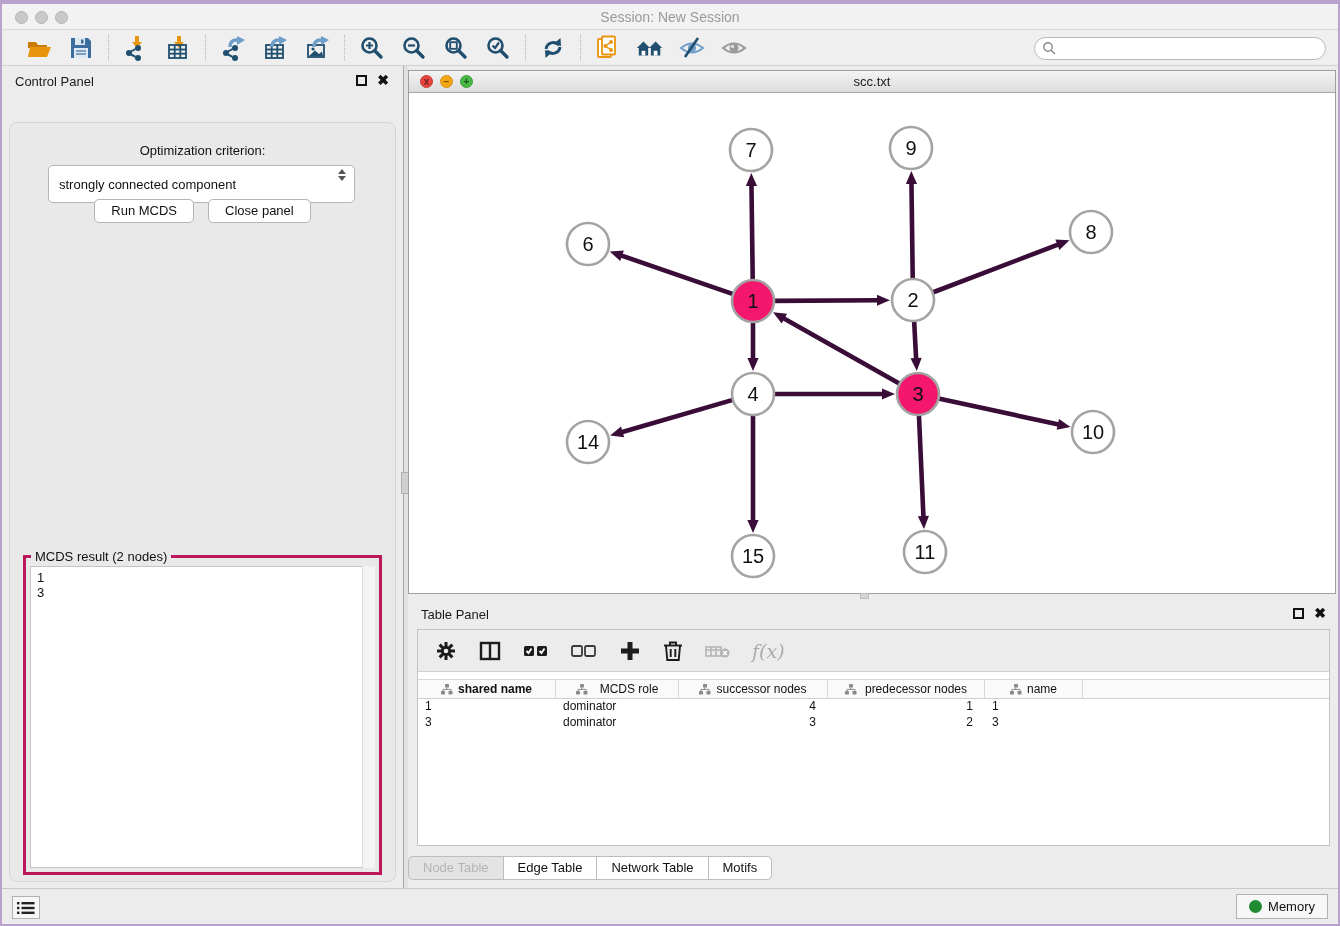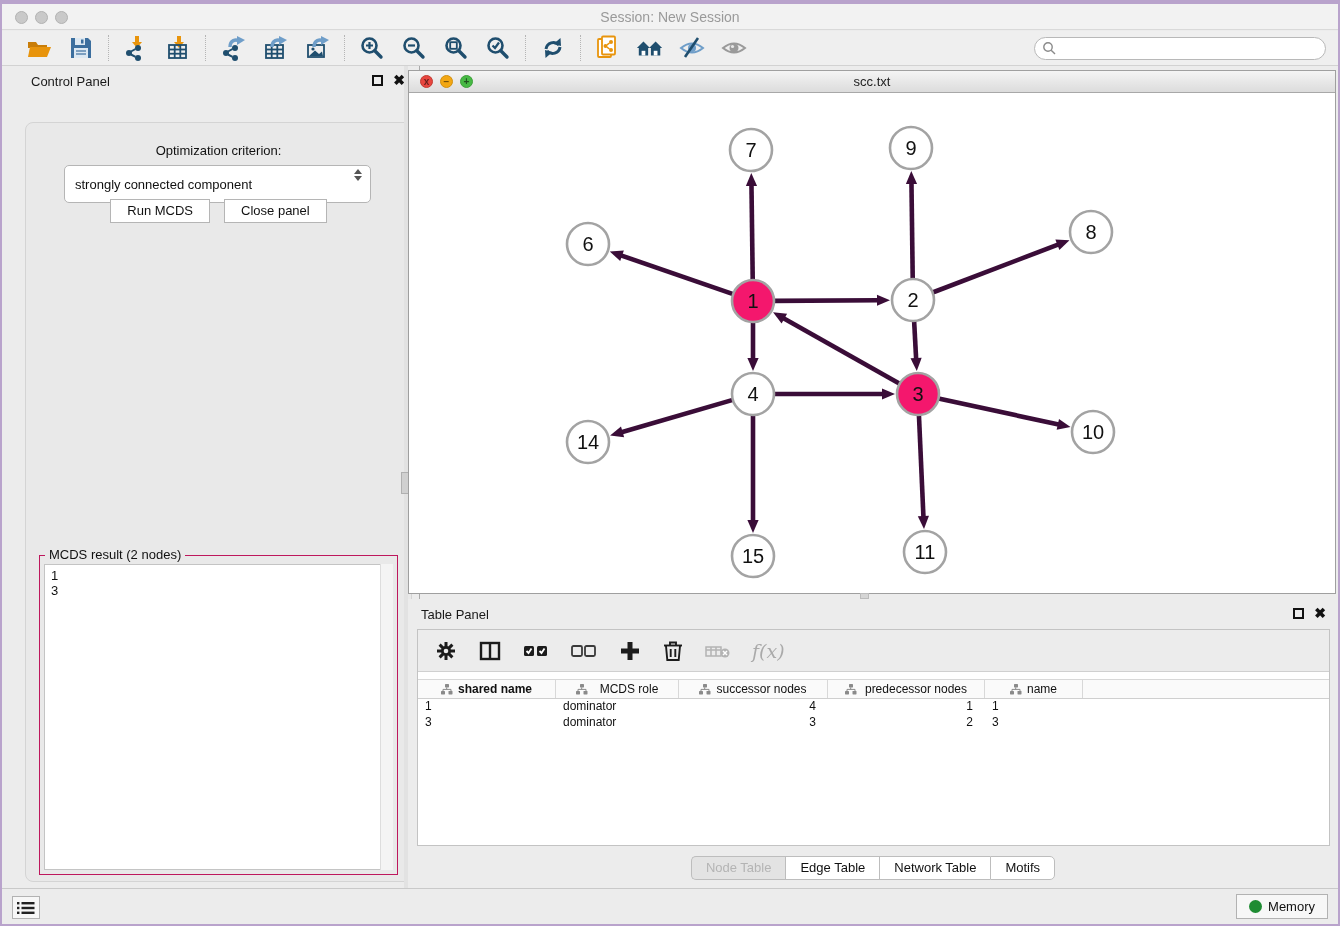--- a/index.html
+++ b/index.html
@@ -21,21 +21,21 @@
              border-bottom:1px solid #d2d2d2; display:flex; align-items:center; padding-left:10px; }
   .tb-group { display:flex; align-items:center; gap:14px; padding:0 13px; }
   .tb-divider { width:0; height:26px; border-left:1px dotted #b5b5b5; }
   .tb-btn { width:28px; height:28px; display:flex; align-items:center; justify-content:center; cursor:pointer; }
   .searchbox { position:absolute; right:12px; top:6px; width:292px; height:23px; background:#fff;
                border:1px solid #b8b8b8; border-radius:12px; display:flex; align-items:center; padding-left:7px; }
   .searchbox input { border:none; outline:none; background:transparent; font-size:12px; width:250px;
                      font-family:"Liberation Sans", sans-serif; }
 
   
-  .control-panel { position:absolute; left:16px; top:62px; width:402px; bottom:36px;
+  .control-panel { position:absolute; left:0; top:62px; width:402px; bottom:36px;
                    background:#ececec; border-right:1px solid #aaa; }
   .panel-head { position:absolute; left:0; top:0; right:0; height:30px; }
   .panel-title { position:absolute; left:13px; top:8px; font-size:13px; color:#1a1a1a; }
   .float-ic { position:absolute; top:9px; width:11px; height:11px; border:2px solid #111; cursor:pointer; }
   .close-ic { position:absolute; top:6px; font-size:14px; font-weight:bold; color:#111; cursor:pointer; }
   .cp-tabs { position:absolute; left:0; right:0; top:30px; display:flex; justify-content:center; }
   .seg-tab { background:#fff; border:1px solid #bdbdbd; border-right:none; padding:3px 14px 4px;
              font-size:13px; cursor:pointer; color:#111; }
   .seg-tab:first-child { border-radius:5px 0 0 5px; }
   .seg-tab:last-child  { border-radius:0 5px 5px 0; border-right:1px solid #bdbdbd; }
@@ -44,23 +44,23 @@
               background:#e9e9e9; border:1px solid #d4d4d4; border-radius:8px; }
   .opt-label { position:absolute; left:0; right:0; top:80px; text-align:center; font-size:13px; }
   .dropdown { position:absolute; left:38px; right:40px; top:158px; height:38px; background:#fff;
               border:1px solid #b5b5b5; border-radius:5px; display:flex; align-items:center;
               padding-left:10px; font-size:13px; cursor:pointer; }
   .dd-arrows { position:absolute; right:8px; top:3px; display:flex; flex-direction:column; gap:2px; }
   .dd-arrows i { width:0; height:0; border-left:4px solid transparent; border-right:4px solid transparent; }
   .dd-up   { border-bottom:5px solid #555; }
   .dd-down { border-top:5px solid #555; }
   .cp-btnrow { position:absolute; left:0; right:0; top:190px; display:flex; justify-content:center; gap:14px; }
-  .mac-btn { background:#fff; border:1px solid #b5b5b5; border-radius:0; padding:3px 16px 4px;
+  .mac-btn { background:#fff; border:1px solid #b5b5b5; border-radius:5px; padding:3px 16px 4px;
              font-size:13px; cursor:pointer; color:#111; }
-  .result-group { position:absolute; left:13px; right:13px; top:432px; bottom:6px; border:1px solid #be185d; }
+  .result-group { position:absolute; left:13px; right:13px; top:432px; bottom:6px; border:3px solid #be185d; }
   .result-legend { position:absolute; left:5px; top:-9px; background:#e9e9e9; padding:0 4px; font-size:13px; }
   .result-area { position:absolute; left:4px; right:4px; top:8px; bottom:4px; background:#fff;
                  border:1px solid #c4c4c4; font-size:13px; padding:3px 6px; white-space:pre; overflow:hidden; }
   .result-scroll { position:absolute; right:4px; top:8px; bottom:4px; width:13px; background:#f4f4f4;
                    border-left:1px solid #ddd; }
 
   
   .v-splitter { position:absolute; left:402px; top:62px; width:4px; bottom:36px; background:#e2e2e2; cursor:col-resize; }
   .v-grip { position:absolute; left:399px; top:468px; width:10px; height:22px; background:#d0d0d0;
             border:1px solid #b0b0b0; cursor:col-resize; }
@@ -86,21 +86,21 @@
   .tp-btn { display:flex; align-items:center; justify-content:center; cursor:pointer; }
   .fx { font-family:"DejaVu Serif", serif; font-style:italic; font-size:19px; color:#aaa; }
   .tbl-head { position:absolute; left:0; right:0; top:49px; height:20px; background:#fafafa;
               border-top:1px solid #d8d8d8; border-bottom:1px solid #cfcfcf; display:flex; }
   .th-cell { display:flex; align-items:center; justify-content:center; gap:5px; font-size:12px;
              border-right:1px solid #d8d8d8; position:relative; cursor:pointer; }
   .tbl-rows { position:absolute; left:0; right:0; top:69px; }
   .t-row { display:flex; height:16px; cursor:pointer; }
   .t-cell { font-size:12px; padding:0 10px 0 7px; overflow:hidden; white-space:nowrap; }
   .t-cell.right { text-align:right; padding-right:12px; }
-  .tp-tabs { position:absolute; left:0; right:0; bottom:8px; display:flex; justify-content:center; }
+  .tp-tabs { position:absolute; left:0; right:0; bottom:8px; display:flex; }
 
   
   .statusbar { position:absolute; left:0; bottom:0; right:0; height:36px; background:#ececec;
                border-top:1px solid #c9c9c9; }
   .list-btn { position:absolute; left:10px; top:7px; width:28px; height:23px; background:#f7f7f7;
               border:1px solid #b2b2b2; display:flex; align-items:center; justify-content:center; cursor:pointer; }
   .mem-btn { position:absolute; right:10px; top:5px; height:25px; background:#f7f7f7;
              border:1px solid #b2b2b2; display:flex; align-items:center; gap:6px; padding:0 12px;
              font-size:13px; cursor:pointer; }
   .mem-dot { width:13px; height:13px; border-radius:50%; background:#1f8c33; }

